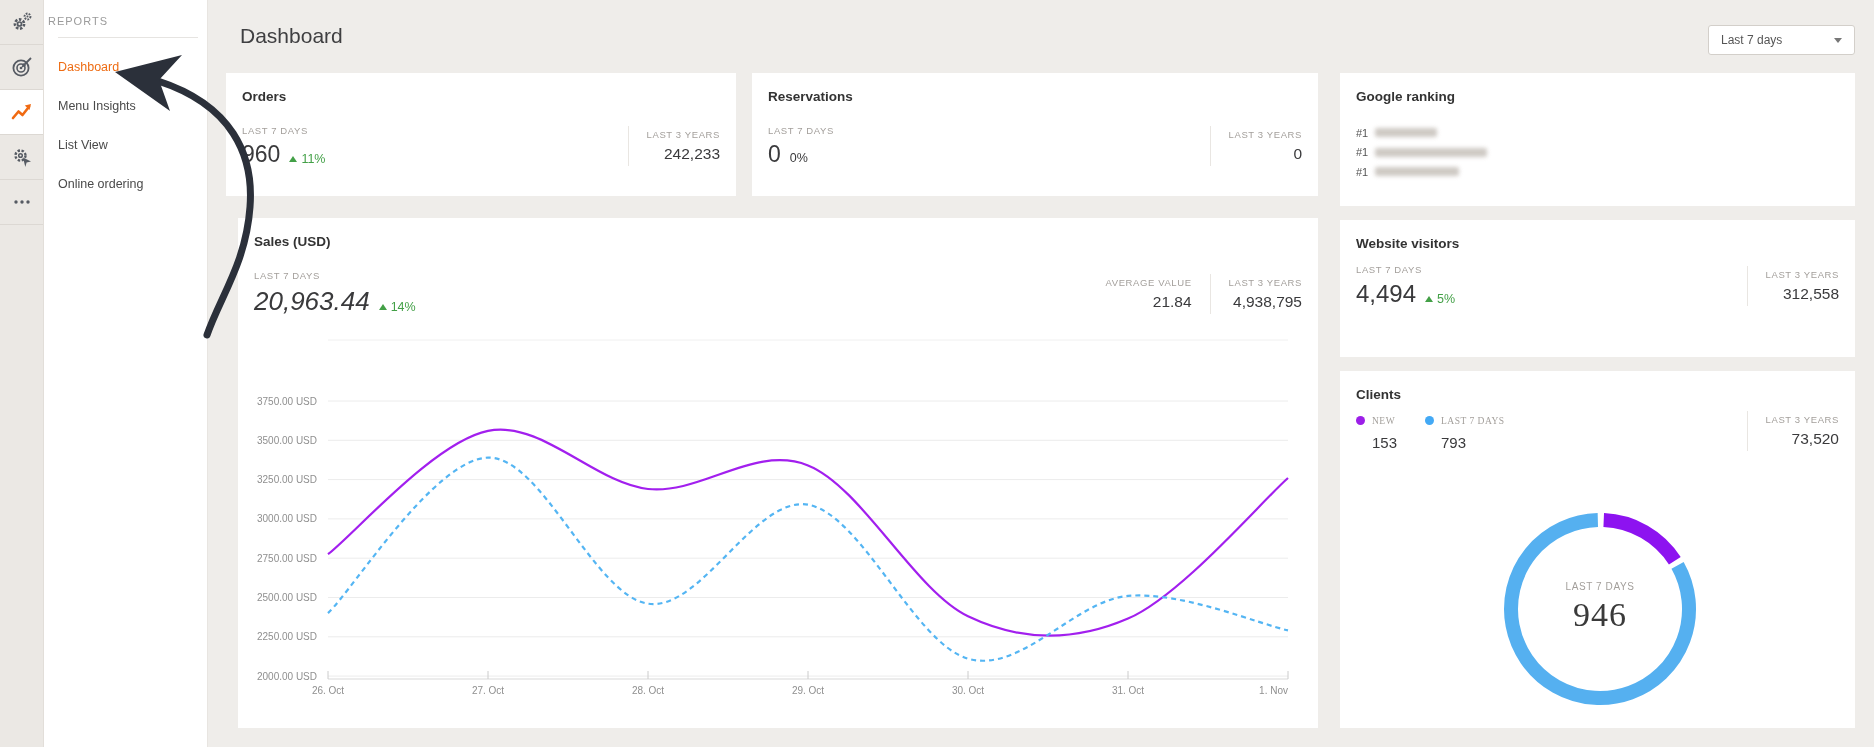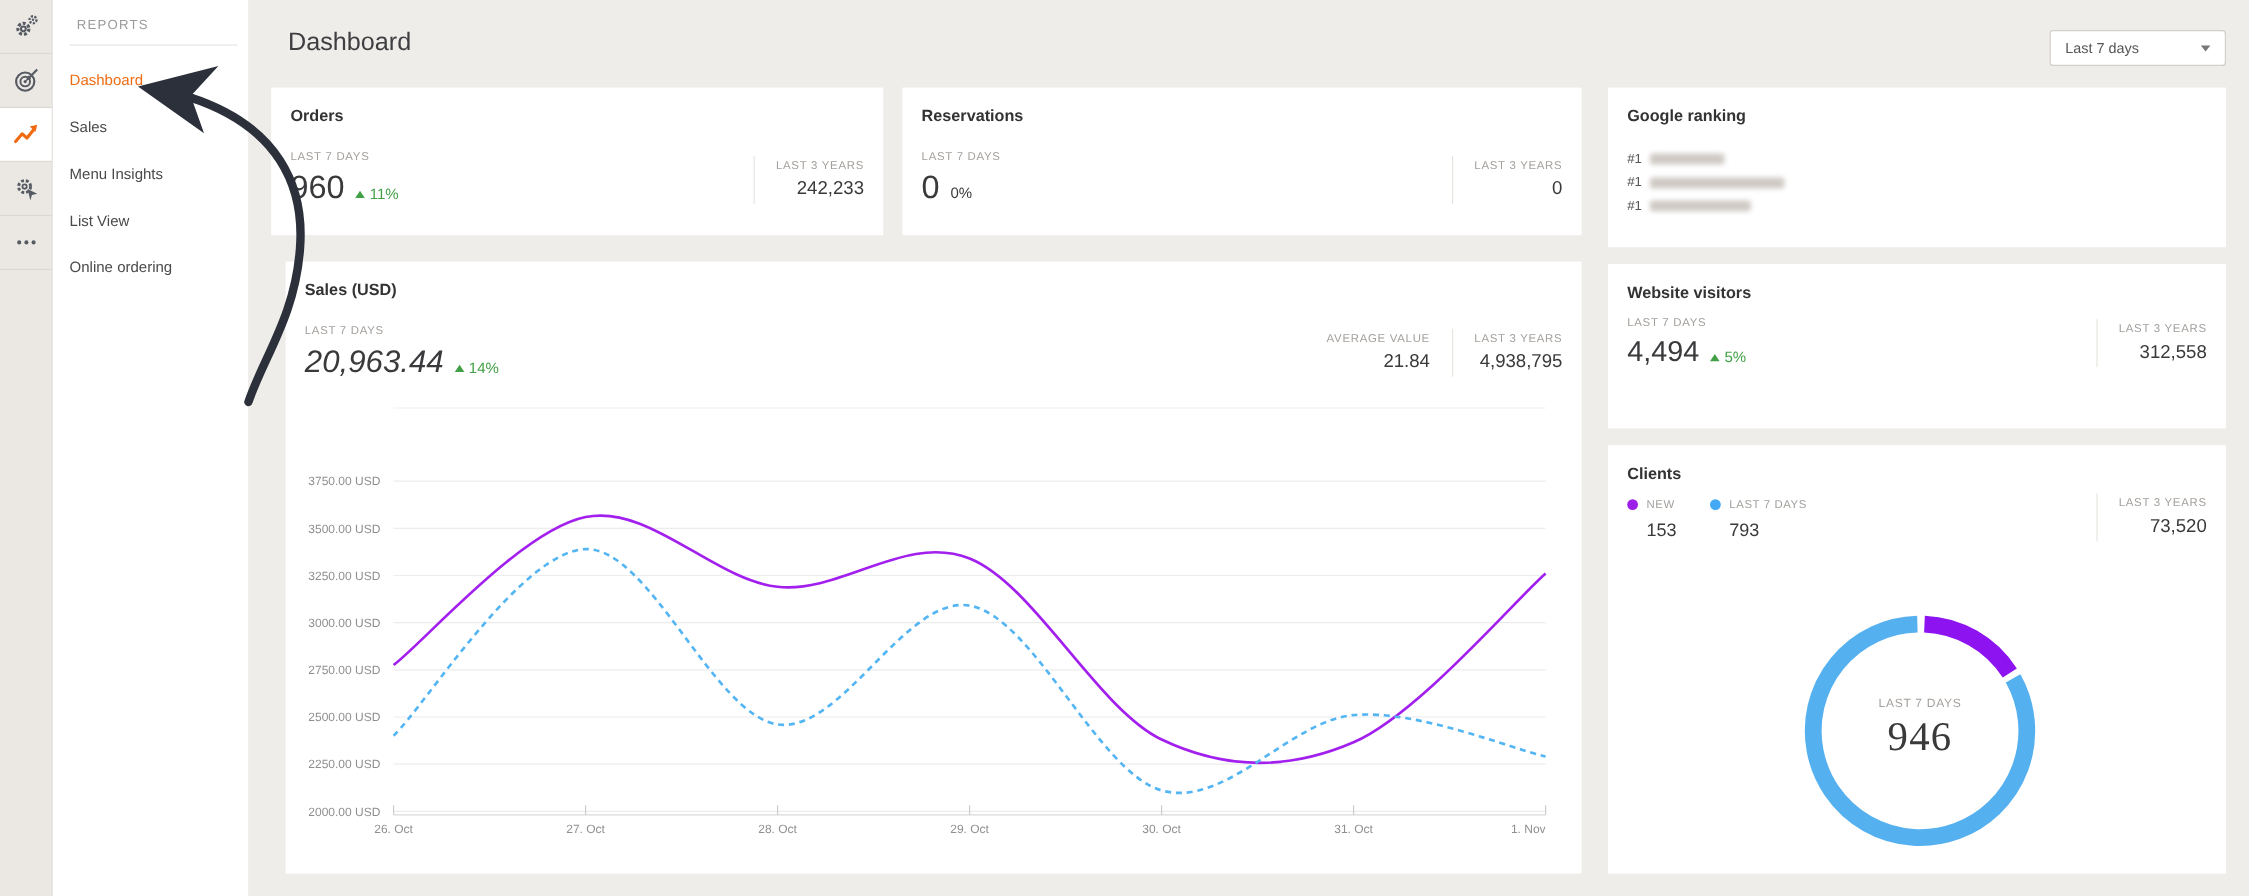--- a/index.html
+++ b/index.html
@@ -10,38 +10,38 @@
     font-family:"Liberation Sans", sans-serif;
     color:#3a3a3c;
   }
   
   .rail { position:absolute; left:0; top:0; bottom:0; width:44px; background:#ebe8e4; border-right:1px solid #e2ded9; z-index:2; }
   .rail-cell { height:45px; display:flex; align-items:center; justify-content:center; border-bottom:1px solid #dcd8d3; cursor:pointer; }
   .rail-cell.active { background:#ffffff; }
   .rail-cell svg { display:block; }
   
   .sidebar { position:absolute; left:44px; top:0; bottom:0; width:164px; background:#fff; border-right:1px solid #e8e5e1; z-index:2; }
-  .sb-section { padding:15px 14px 0 20px; font-size:11px; letter-spacing:1px; color:#9b9b9b; }
+  .sb-section { padding:15px 14px 0 4px; font-size:11px; letter-spacing:1px; color:#9b9b9b; }
   .sb-divider { margin:10px 0 0 14px; border:none; border-top:1px solid #e6e4e1; width:140px; }
   .sb-items { padding-top:9px; }
   .sb-item { height:39px; display:flex; align-items:center; padding-left:14px; font-size:12.5px; color:#4a4a4a; cursor:pointer; }
   .sb-item.active { color:#ee6c13; }
   
   .annotation { position:absolute; left:80px; top:35px; width:200px; height:320px; z-index:30; pointer-events:none; }
   
   .page-title { position:absolute; left:240px; top:24px; font-size:21px; color:#3f3f41; z-index:1; }
   .period-select { position:absolute; left:1708px; top:25px; width:147px; height:30px; background:#fff; border:1px solid #d3cfca; border-radius:3px; display:flex; align-items:center; padding:0 12px; font-size:12px; color:#555; cursor:pointer; z-index:1; }
   .period-select .caret { margin-left:auto; width:0; height:0; border-left:4px solid transparent; border-right:4px solid transparent; border-top:5px solid #777; }
   
   .card { position:absolute; background:#fff; }
   .card-title { position:absolute; left:16px; top:16px; font-size:13.5px; font-weight:bold; color:#333; }
   .stat-row { position:absolute; left:16px; right:16px; display:flex; justify-content:space-between; align-items:flex-end; }
   .kpi-label { font-size:9.5px; letter-spacing:.6px; color:#a39f9b; margin-bottom:7px; }
   .kpi-value-row { display:flex; align-items:baseline; }
-  .kpi-value { font-size:27px; color:#3a3a3c; line-height:1; }
+  .kpi-value { font-size:23px; color:#3a3a3c; line-height:1; }
   .delta { display:flex; align-items:center; font-size:12.5px; color:#43a047; margin-left:9px; }
   .delta.flat { color:#3a3a3c; }
   .up-tri { width:0; height:0; border-left:4.5px solid transparent; border-right:4.5px solid transparent; border-bottom:6px solid #43a047; margin-right:4px; }
   .side-stat { border-left:1px solid #e9e6e2; padding:3px 0 3px 18px; text-align:right; }
   .side-stat .kpi-label { margin-bottom:5px; }
   .side-stat-value { font-size:15.5px; color:#3a3a3c; line-height:1.15; }
   .side-group { display:flex; align-items:flex-end; }
   .side-group .plain { border-left:none; padding-right:18px; }
   #orders-card       { left:226px;  top:73px;  width:510px;  height:123px; }
   #reservations-card { left:752px;  top:73px;  width:566px;  height:123px; }
@@ -55,21 +55,21 @@
   .blur-bar { display:inline-block; height:9px; border-radius:2px; background:#c2bcb5; filter:blur(2px); opacity:.8; margin-left:7px; }
   .blur-1 { width:62px; } .blur-2 { width:112px; } .blur-3 { width:84px; }
   
   #sales-chart { position:absolute; left:14px; top:108px; }
   
   .legend-row { position:absolute; left:16px; right:16px; top:40px; display:flex; justify-content:space-between; align-items:flex-end; }
   .legend-group { display:flex; gap:28px; }
   .legend-item { }
   .legend-head { display:flex; align-items:center; }
   .legend-dot { width:9px; height:9px; border-radius:50%; margin-right:7px; }
-  .legend-label { font-size:9.5px; letter-spacing:.5px; color:#a39f9b; }
+  .legend-label { font-size:9.5px; letter-spacing:.5px; color:#a39f9b;font-family:Liberation Serif, serif; }
   .legend-value { font-size:15px; color:#3a3a3c; margin:8px 0 0 16px; }
   .donut-wrap { position:absolute; left:150px; top:126px; width:220px; height:220px; }
   .donut-center { position:absolute; inset:0; display:flex; flex-direction:column; align-items:center; justify-content:center; }
   .donut-center .kpi-label { margin-bottom:4px; font-size:10px; }
   .donut-value { font-family:"Liberation Serif", serif; font-size:34px; color:#3a3a3a; letter-spacing:1px; }
 </style>
 </head>
 <body>
 
 <div class="rail">
@@ -121,23 +121,20 @@
     </span>
   </div>
 </div>
 
 <div class="sidebar">
   <div class="sb-section">REPORTS</div>
   <hr class="sb-divider">
   <div class="sb-items">
     <div class="sb-item active">
         <span>Dashboard</span>
-      </div>
-    <div class="sb-item">
-        <span>Sales</span>
       </div>
     <div class="sb-item">
         <span>Menu Insights</span>
       </div>
     <div class="sb-item">
         <span>List View</span>
       </div>
     <div class="sb-item">
         <span>Online ordering</span>
       </div>

